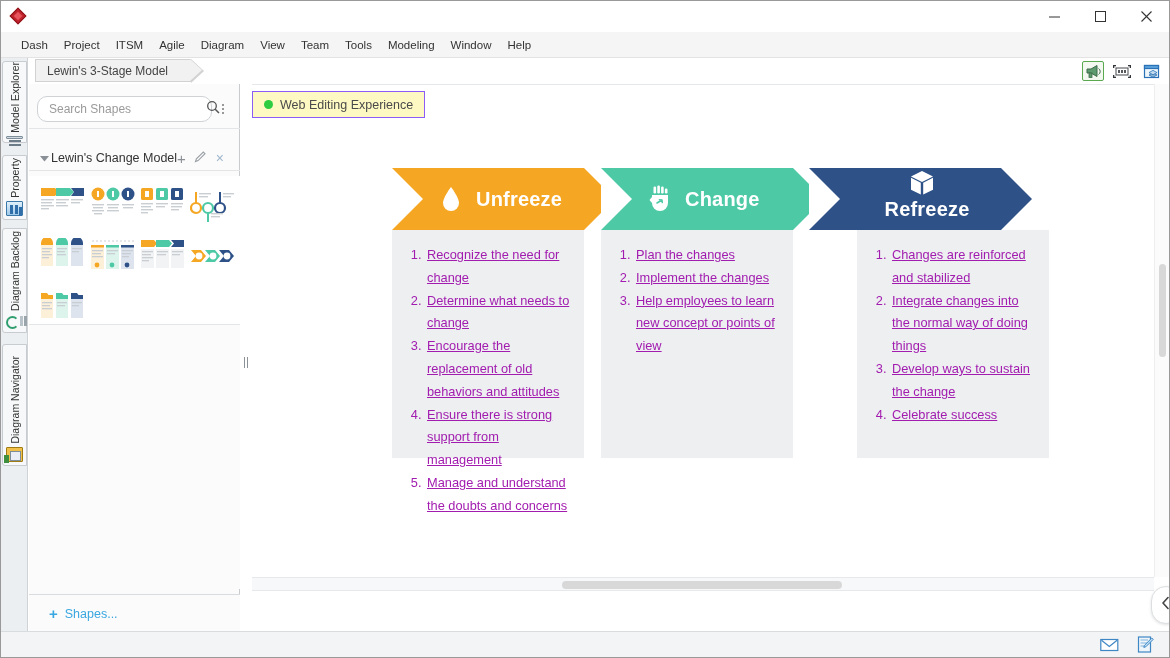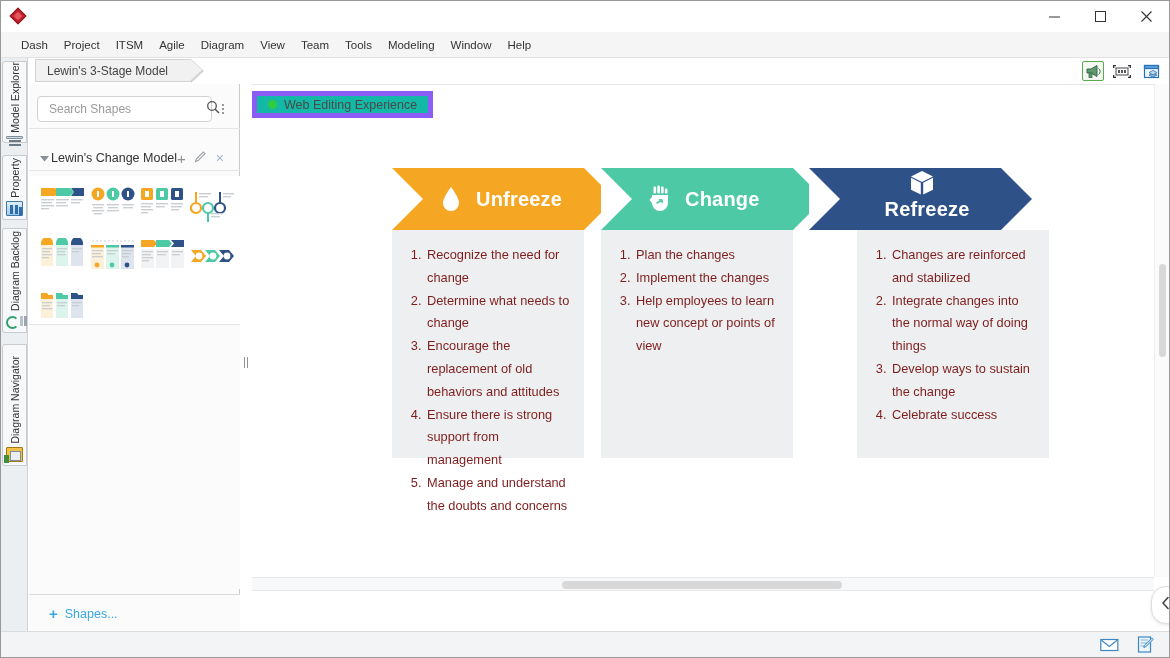--- a/index.html
+++ b/index.html
@@ -121,21 +121,21 @@
   .shapespanel {
     position: absolute; left: 28px; top: 83px; width: 211px; height: 548px;
     background: #fbfbfb; border-right: 1px solid #c8cccf;
   }
   .searchrow {
     position: absolute; left: 0; top: 8px; width: 211px; height: 34px;
     display: flex; align-items: center;
   }
   .searchbox {
     margin-left: 8px; width: 175px; height: 26px;
-    background: #fff; border: 1px solid #cfd3d6; border-radius: 4px;
+    background: #fff; border: 1px solid #cfd3d6; border-radius: 10px;
     display: flex; align-items: center; padding: 0 6px 0 9px;
   }
   .searchbox input {
     border: none; outline: none; flex: 1; font-size: 12px;
     font-family: "Liberation Sans", sans-serif; color: #333;
     background: transparent;
   }
   .searchbox input::placeholder { color: #9a9a9a; }
   .kebab {
     width: 16px; height: 26px; display: flex; flex-direction: column;
@@ -189,21 +189,21 @@
   }
   .splitter .grip i { width: 1px; height: 11px; background: #8d9297; display: block; }
 
   
   .canvaswrap {
     position: absolute; left: 251px; top: 83px; width: 917px; height: 493px;
     background: #ffffff; border-top: 1px solid #e6e8ea;
   }
   .webexp {
     position: absolute; left: 0px; top: 6px; height: 27px;
-    background: #14b8a6; border: 5px solid #8b5cf6;
+    background: #fef9c3; border: 1px solid #8b5cf6;
     display: flex; align-items: center; padding: 0 11px;
     font-size: 12.5px; color: #4a4a4a;
   }
   .dot-green {
     width: 9px; height: 9px; border-radius: 50%; background: #2ecc40;
     display: inline-block; margin-right: 7px;
   }
   .autosave {
     position: absolute; right: 7px; top: 6px; height: 27px;
     background: #ffffff; border: 1px solid #d8dbdd;
@@ -242,22 +242,22 @@
     border-bottom: 31px solid transparent;
     border-left: 31px solid #ffffff;
   }
   .panel {
     position: absolute; top: 62px;
     background: #edeff1;
     padding: 14px 12px 10px 12px;
   }
   .panel ol { margin: 0; padding-left: 21px; }
   .panel li {
-    font-size: 12.8px; color: #7f1d1d; line-height: 22.8px;
-    margin: 0; padding-left: 2px;
+    font-size: 12.8px; color: #a21caf; line-height: 22.8px;
+    margin: 0; padding-left: 2px; text-decoration: underline;
   }
 
   
   .vscroll {
     position: absolute; right: 0px; top: 83px; width: 15px; height: 493px;
     background: #fbfbfb; border-left: 1px solid #eceef0;
   }
   .vscroll .vthumb {
     position: absolute; left: 4px; top: 180px; width: 7px; height: 93px;
     background: #d8d8d8; border-radius: 4px;

